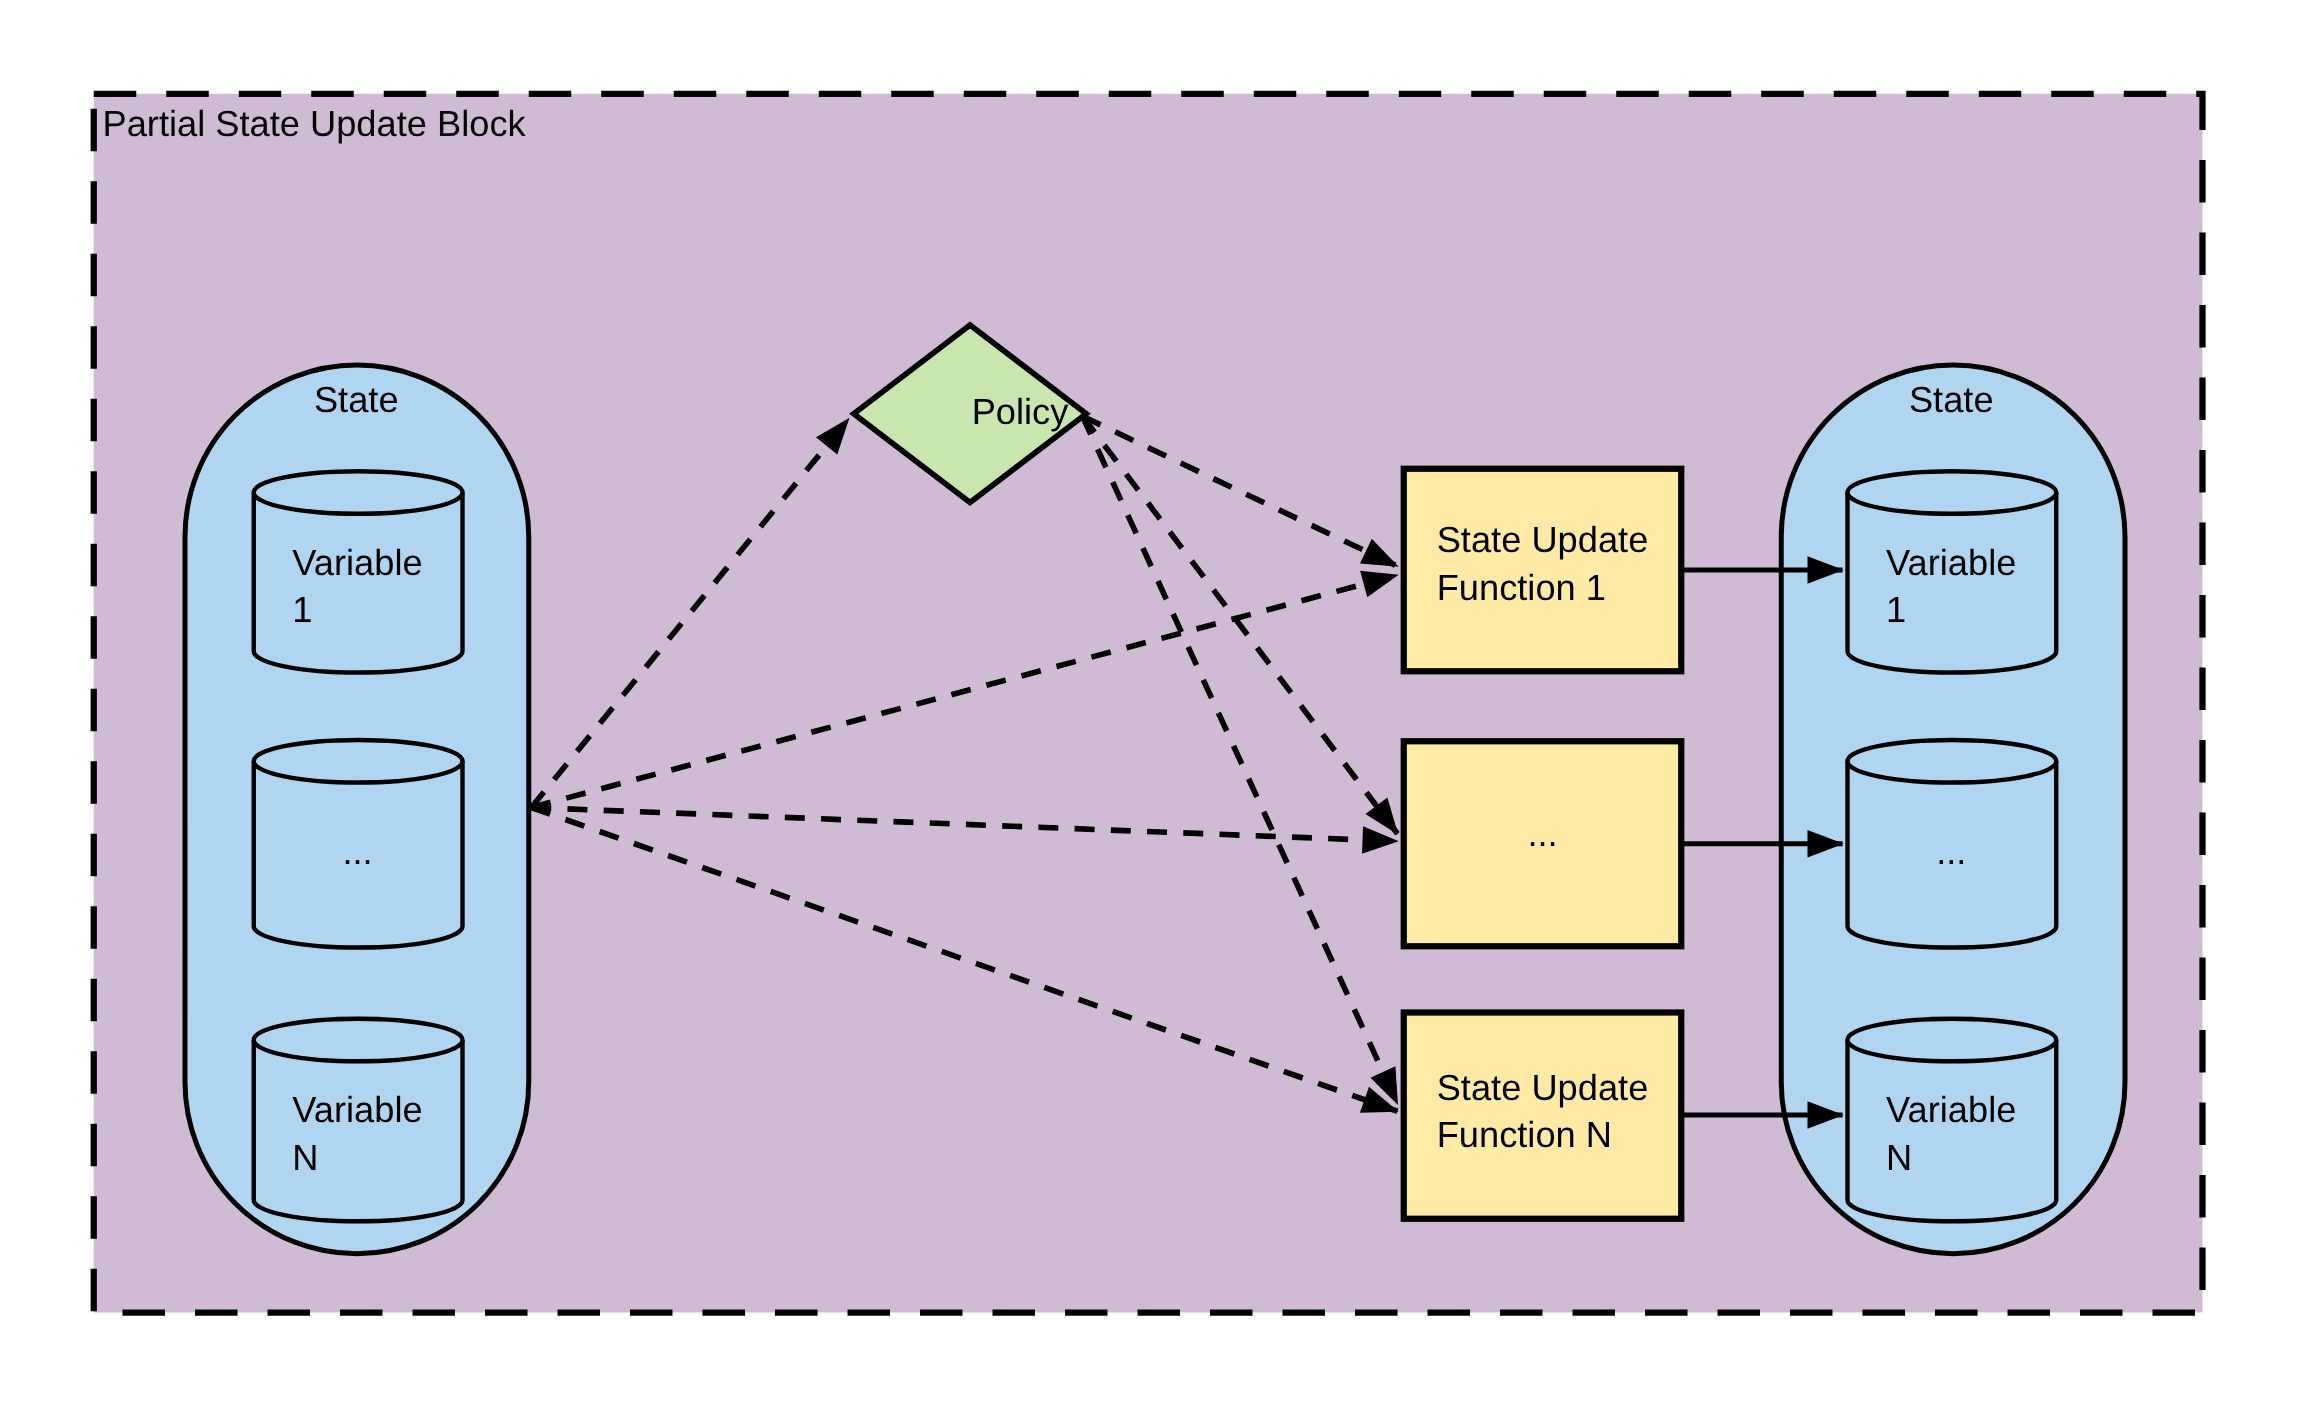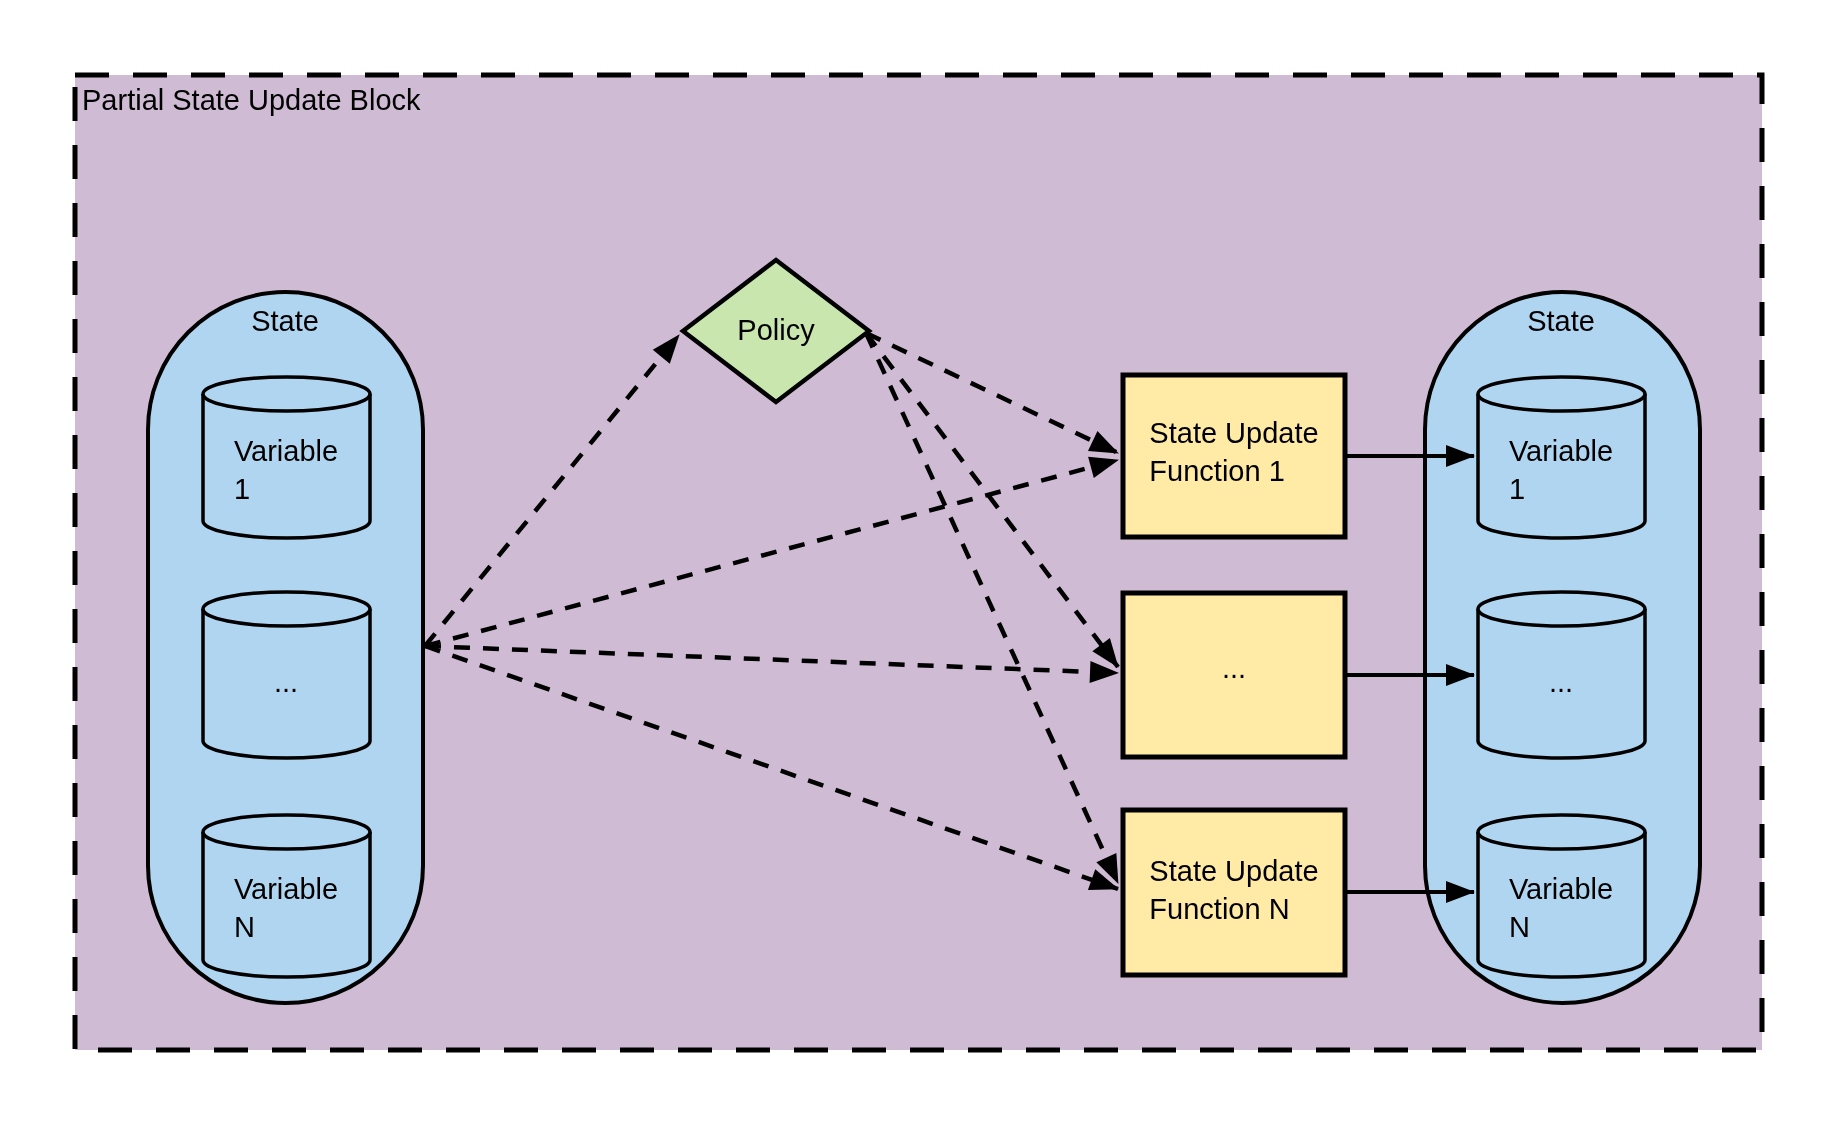--- a/index.html
+++ b/index.html
@@ -99,21 +99,21 @@
 
   <div class="title-lbl" style="left:82px; top:84px;">Partial State Update Block</div>
 
   <div class="lbl" style="left:285px; top:321px;">State</div>
   <div class="lbl" style="left:286px; top:470px;">Variable
 1</div>
   <div class="lbl" style="left:286px; top:682px;">...</div>
   <div class="lbl" style="left:286px; top:908px;">Variable
 N</div>
 
-  <div class="lbl" style="left:776px; top:330px;">Policy</div>
+  <div class="lbl" style="left:816px; top:330px;">Policy</div>
 
   <div class="lbl" style="left:1234px; top:452px;">State Update
 Function 1</div>
   <div class="lbl" style="left:1234px; top:668px;">...</div>
   <div class="lbl" style="left:1234px; top:890px;">State Update
 Function N</div>
 
   <div class="lbl" style="left:1561px; top:321px;">State</div>
   <div class="lbl" style="left:1561px; top:470px;">Variable
 1</div>

